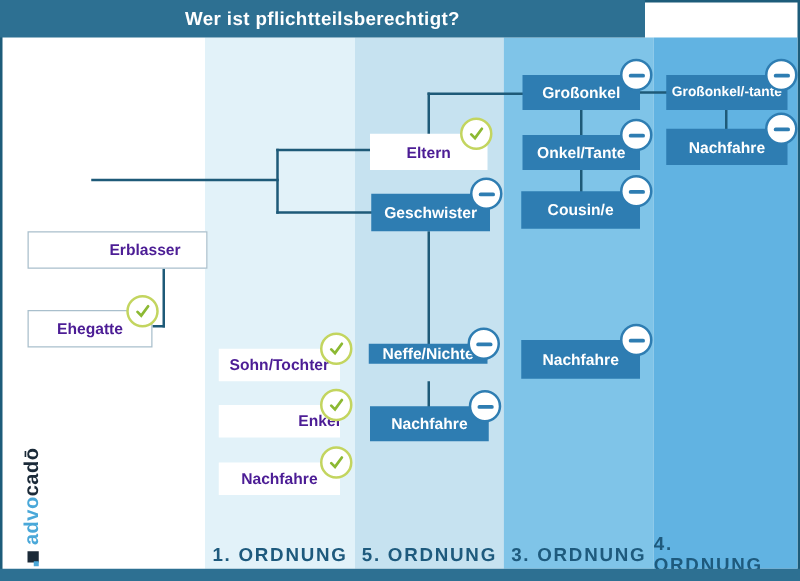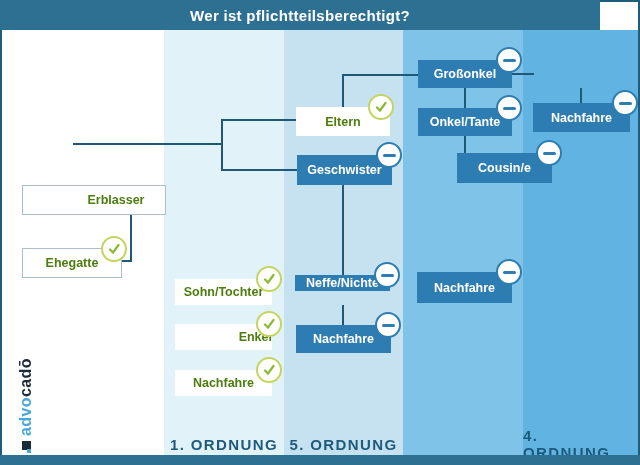--- a/index.html
+++ b/index.html
@@ -2,21 +2,21 @@
 <html><head>
 <meta charset="utf-8">
 <style>
   html,body{margin:0;padding:0;background:#888;}
   .stage{
     position:relative;width:640px;height:465px;background:#ffffff;
     font-family:"Liberation Sans", sans-serif;overflow:hidden;
     box-shadow: inset 0 0 0 2px #1d5c7a;
   }
   
-  .header-bar{position:absolute;left:0;top:0;width:600px;height:30px;background:#2d7092;
+  .header-bar{position:absolute;left:0;top:0;width:516px;height:30px;background:#2d7092;
     display:flex;align-items:center;justify-content:center;}
   .header-title{color:#ffffff;font-weight:bold;font-size:15px;letter-spacing:.3px;}
   .footer-bar{position:absolute;left:0;top:455px;width:640px;height:10px;background:#2d7092;}
   
   .col{position:absolute;top:30px;height:425px;}
   .col1{left:164px;width:120px;background:#e2f2f9;}
   .col2{left:284px;width:119px;background:#c6e2f0;}
   .col3{left:403px;width:120px;background:#7fc4e8;}
   .col4{left:523px;width:115px;background:#61b3e2;}
   
@@ -25,21 +25,21 @@
   .ord1{left:164px;width:120px;}
   .ord2{left:284px;width:119px;}
   .ord3{left:403px;width:120px;}
   .ord4{left:523px;width:100px;}
   
   .line{position:absolute;background:#1e5a78;z-index:1;}
   
   .node{position:absolute;z-index:2;display:flex;align-items:center;justify-content:center;
     font-size:12.5px;font-weight:bold;white-space:nowrap;}
   .node.small-text{font-size:11px;}
-  .node.white{background:#ffffff;color:#4d7c0f;}
+  .node.white{background:#ffffff;color:#4c1d95;}
   .node.outlined{border:1px solid #a9bfcc;}
   .node.teal{background:#2e7db2;color:#ffffff;}
   
   .status-icon{position:absolute;width:22px;height:22px;border-radius:50%;background:#ffffff;
     z-index:3;display:flex;align-items:center;justify-content:center;}
   .status-icon.check{border:2px solid #c3d55f;}
   .status-icon.minus{border:2px solid #2e7db2;}
   .minus-bar{width:13px;height:3px;border-radius:2px;background:#2e7db2;}
   .icon-tr{top:-13px;right:-10px;}
   
@@ -150,42 +150,49 @@
     <span class="status-icon minus icon-tr">
         <span class="minus-bar"></span>
       </span>
   </div>
   <div class="node teal" style="left:418px;top:108px;width:94px;height:28px;">
     <span>Onkel/Tante</span>
     <span class="status-icon minus icon-tr">
         <span class="minus-bar"></span>
       </span>
   </div>
-  <div class="node teal" style="left:417px;top:153px;width:95px;height:30px;margin-left:40px;">
+  <div class="node teal" style="left:417px;top:153px;width:95px;height:30px;">
     <span>Cousin/e</span>
     <span class="status-icon minus icon-tr">
         <span class="minus-bar"></span>
       </span>
   </div>
   <div class="node teal" style="left:417px;top:272px;width:95px;height:31px;">
     <span>Nachfahre</span>
     <span class="status-icon minus icon-tr">
         <span class="minus-bar"></span>
       </span>
   </div>
 
+  <div class="node teal small-text" style="left:533px;top:60px;width:97px;height:28px;">
+    <span>Großonkel/-tante</span>
+    <span class="status-icon minus icon-tr" style="right:-8px;">
+        <span class="minus-bar"></span>
+      </span>
+  </div>
   <div class="node teal" style="left:533px;top:103px;width:97px;height:29px;">
     <span>Nachfahre</span>
     <span class="status-icon minus icon-tr" style="right:-8px;">
         <span class="minus-bar"></span>
       </span>
   </div>
 
   <div class="ord-label ord1">1. ORDNUNG</div>
   <div class="ord-label ord2">5. ORDNUNG</div>
+  <div class="ord-label ord3">3. ORDNUNG</div>
   <div class="ord-label ord4">4. ORDNUNG</div>
 
   <div class="logo">
     <span class="logo-mark"></span>
       <span class="logo-blue">advo</span>
       <span class="logo-dark">cadō</span>
   </div>
 
   <div class="footer-bar"></div>
 </div>

